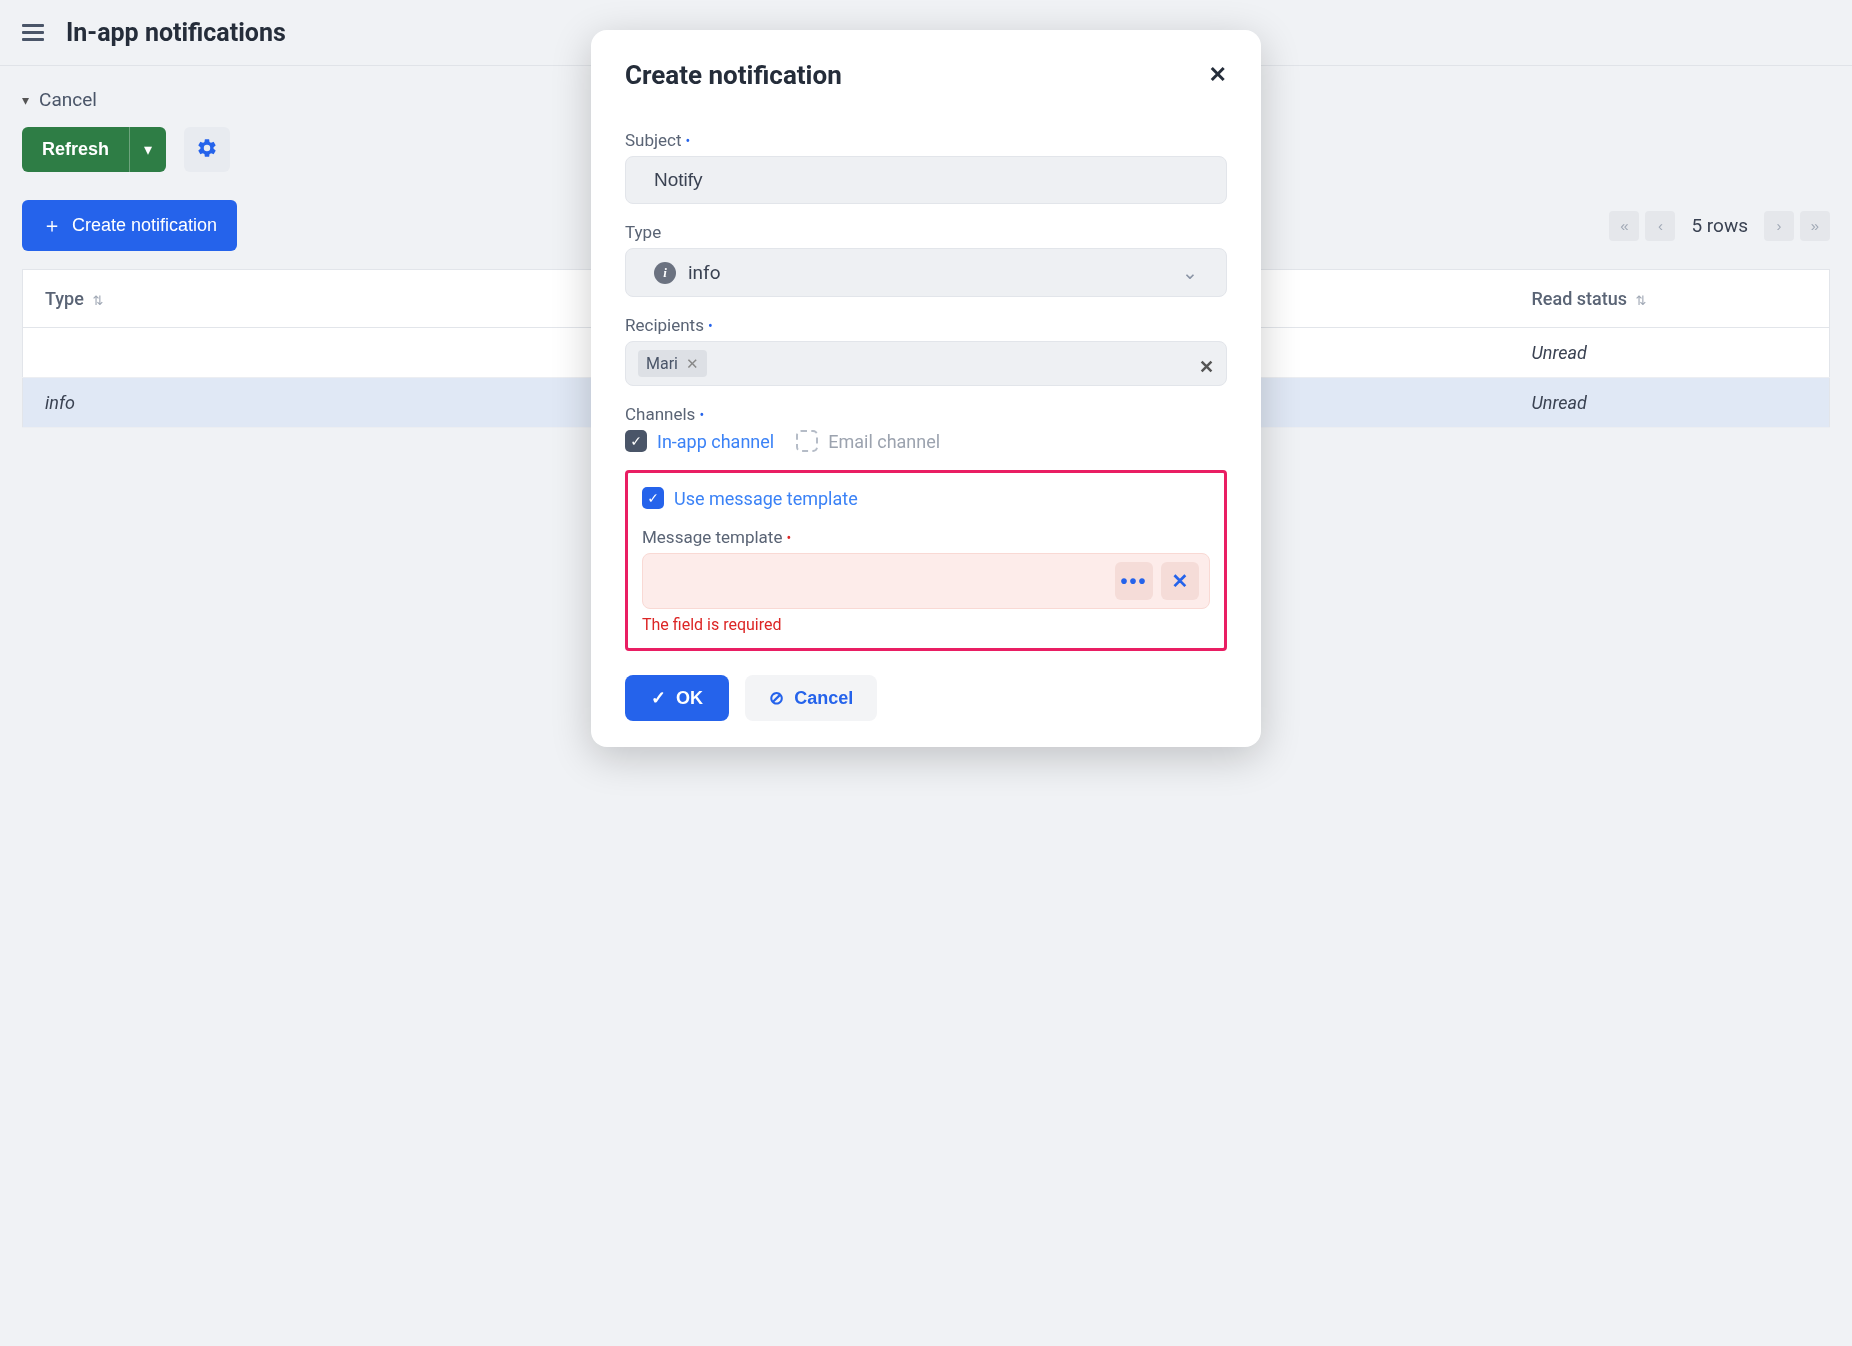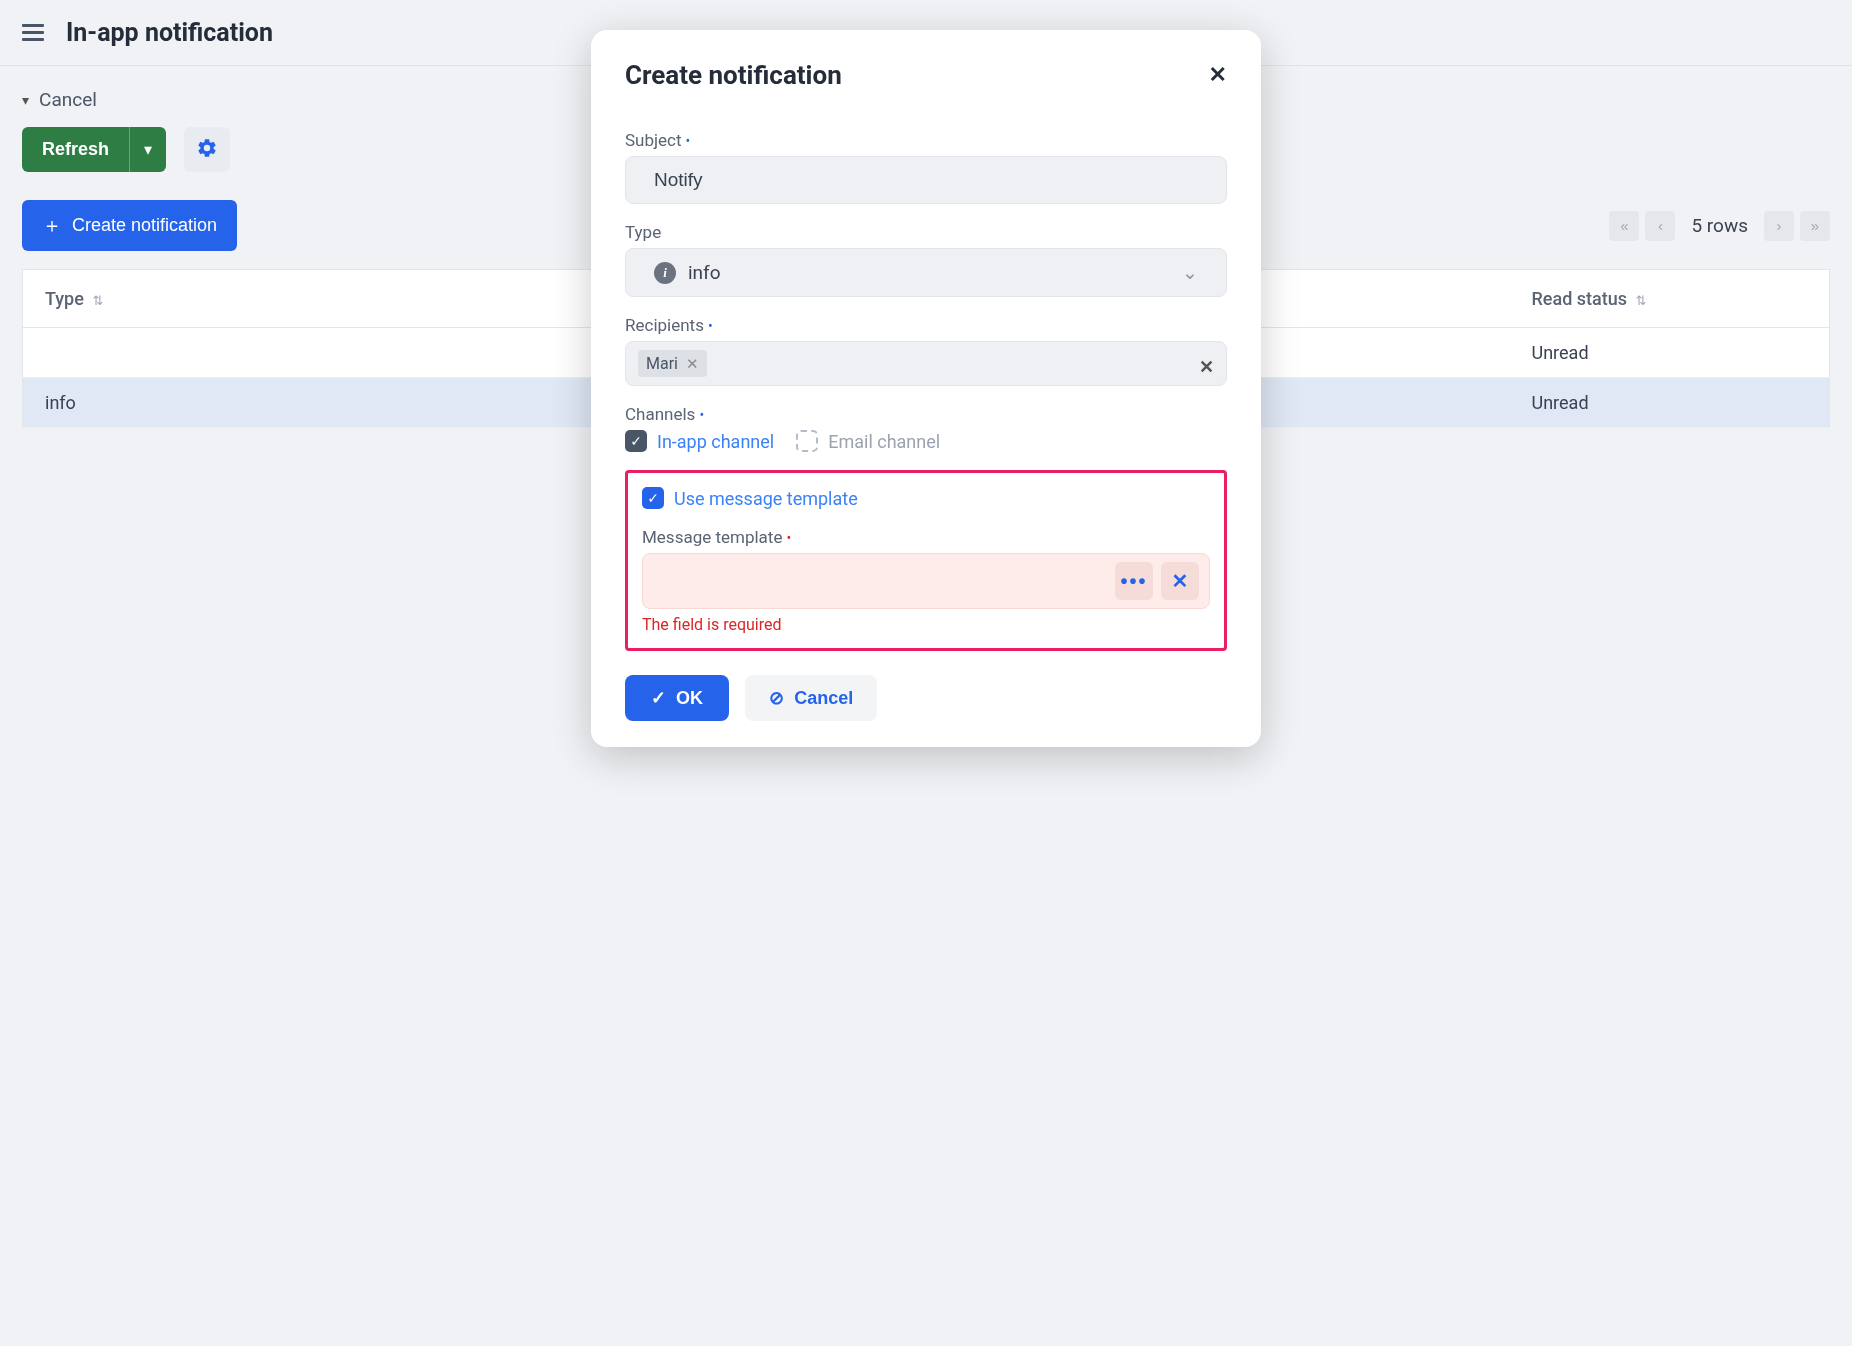--- a/index.html
+++ b/index.html
@@ -157,21 +157,21 @@
       font-size: 18px;
       padding: 18px 22px;
       border-bottom: 1px solid #e2e5ea;
       cursor: pointer;
     }
     .table td {
       padding: 14px 22px;
       font-size: 18px;
       color: #3a4252;
     }
-    .table tbody tr { border-bottom: 1px solid #eceef2; }
+    .table tbody tr { border-bottom: 1px solid #eceef2; font-style: italic; }
     .table tbody tr:last-child { background: #e0e8f5; }
     .sort-icon { color: #a0a8b5; font-size: 13px; margin-left: 4px; }
     
     
     .modal-overlay {
       position: fixed;
       inset: 0;
       display: flex;
       justify-content: center;
       align-items: flex-start;
@@ -367,21 +367,21 @@
   </style>
 </head>
 <body>
 
 <div class="top-bar">
   <div class="hamburger">
     <span></span>
       <span></span>
       <span></span>
   </div>
-  <h1 class="page-title">In-app notification</h1>
+  <h1 class="page-title">In-app notifications</h1>
 </div>
 
 <div class="main-content">
 
   <div class="filter-row">
     <span class="chevron-collapsed">▾</span>
     <span class="filter-label">Cancel</span>
   </div>
 
   <div class="toolbar">

